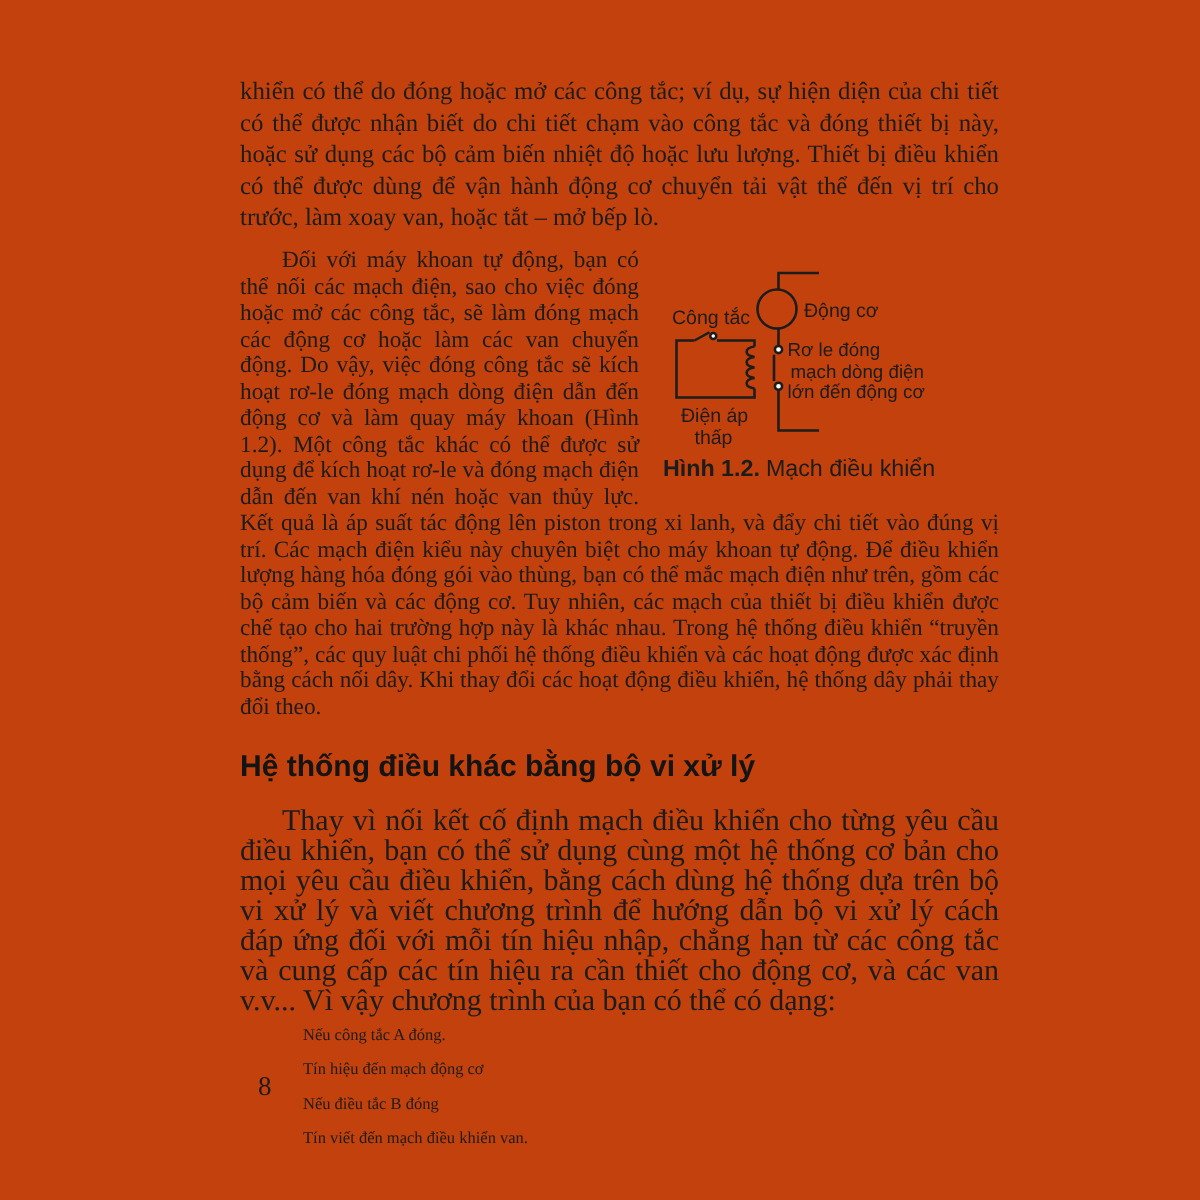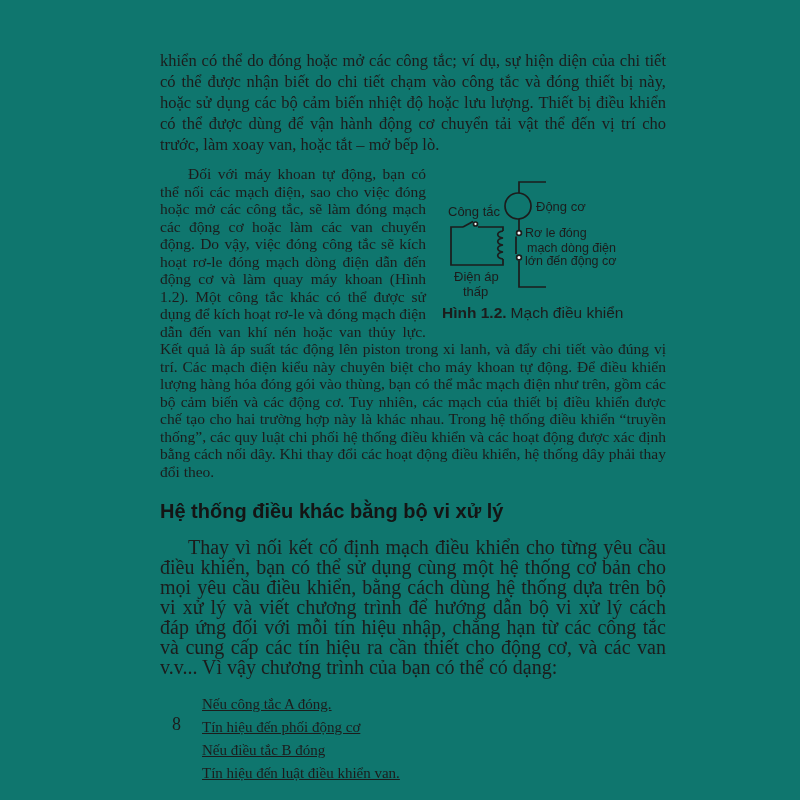--- a/index.html
+++ b/index.html
@@ -1,19 +1,19 @@
 <!DOCTYPE html>
 <html><head>
 <meta charset="utf-8">
 <style>
   html,body{margin:0;padding:0;}
   .page{
     position:relative;
     width:800px;height:800px;
-    background:#0f766e;
+    background:#c2410c;
     overflow:hidden;
     color:#1c1c1c;
   }
   .content{
     position:absolute;
     left:160px;top:50px;width:506px;
   }
   .body-text{
     margin:0;
     font-family:"Liberation Serif","DejaVu Serif",serif;
@@ -54,25 +54,24 @@
     font-family:"Liberation Sans","DejaVu Sans",sans-serif;
     font-weight:bold;
     font-size:20px;
     color:#141414;
   }
   .p3{
     line-height:20px;
     font-size:20px;
   }
   .program{
-    margin:16px 0 0 42px;
+    margin:2px 0 0 42px;
     font-family:"Liberation Serif","DejaVu Serif",serif;
-    font-size:15px;
+    font-size:11px;
     line-height:23px;
-    text-decoration:underline;
   }
   .page-number{
     position:absolute;
     left:172px;top:714px;
     font-family:"Liberation Serif","DejaVu Serif",serif;
     font-size:18px;
     color:#1c1c1c;
   }
 </style>
 </head>
@@ -121,20 +120,20 @@
 
       <p class="body-text p2 indent">Đối với máy khoan tự động, bạn có thể nối các mạch điện, sao cho việc đóng hoặc mở các công tắc, sẽ làm đóng mạch các động cơ hoặc làm các van chuyển động. Do vậy, việc đóng công tắc sẽ kích hoạt rơ-le đóng mạch dòng điện dẫn đến động cơ và làm quay máy khoan (Hình 1.2). Một công tắc khác có thể được sử dụng để kích hoạt rơ-le và đóng mạch điện dẫn đến van khí nén hoặc van thủy lực. Kết quả là áp suất tác động lên piston trong xi lanh, và đẩy chi tiết vào đúng vị trí. Các mạch điện kiểu này chuyên biệt cho máy khoan tự động. Để điều khiển lượng hàng hóa đóng gói vào thùng, bạn có thể mắc mạch điện như trên, gồm các bộ cảm biến và các động cơ. Tuy nhiên, các mạch của thiết bị điều khiển được chế tạo cho hai trường hợp này là khác nhau. Trong hệ thống điều khiển “truyền thống”, các quy luật chi phối hệ thống điều khiển và các hoạt động được xác định bằng cách nối dây. Khi thay đổi các hoạt động điều khiển, hệ thống dây phải thay đổi theo.</p>
     </div>
 
     <h2 class="section-heading">Hệ thống điều khác bằng bộ vi xử lý</h2>
 
     <p class="body-text p3 indent">Thay vì nối kết cố định mạch điều khiển cho từng yêu cầu điều khiển, bạn có thể sử dụng cùng một hệ thống cơ bản cho mọi yêu cầu điều khiển, bằng cách dùng hệ thống dựa trên bộ vi xử lý và viết chương trình để hướng dẫn bộ vi xử lý cách đáp ứng đối với mỗi tín hiệu nhập, chẳng hạn từ các công tắc và cung cấp các tín hiệu ra cần thiết cho động cơ, và các van v.v... Vì vậy chương trình của bạn có thể có dạng:</p>
 
     <div class="program">
       <div>Nếu công tắc A đóng.</div>
-      <div>Tín hiệu đến phối động cơ</div>
+      <div>Tín hiệu đến mạch động cơ</div>
       <div>Nếu điều tắc B đóng</div>
-      <div>Tín hiệu đến luật điều khiển van.</div>
+      <div>Tín viết đến mạch điều khiển van.</div>
     </div>
   </div>
 
   <div class="page-number">8</div>
 </div>
 
 </body></html>

